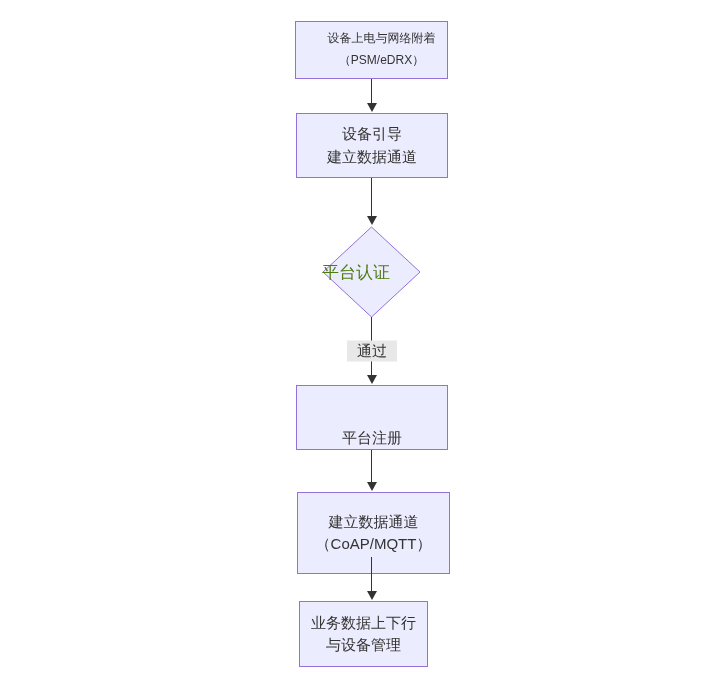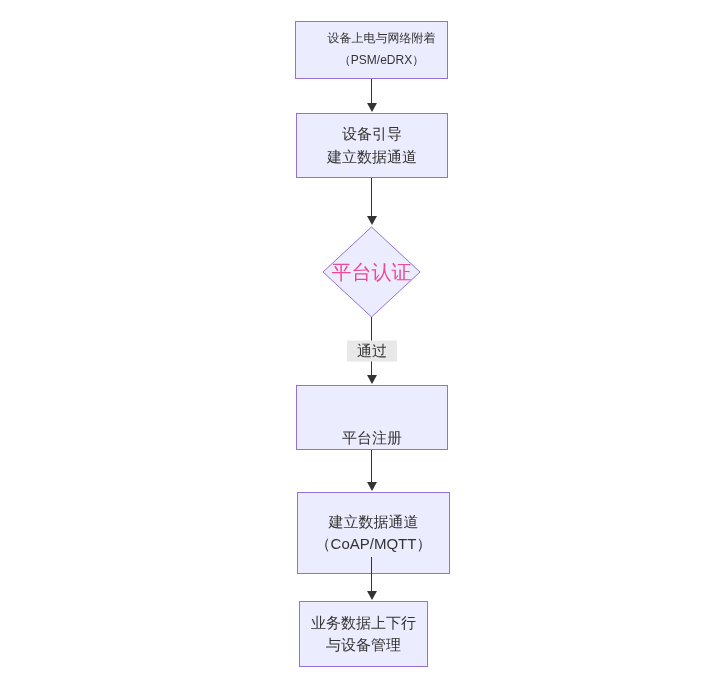--- a/index.html
+++ b/index.html
@@ -55,23 +55,22 @@
     width: 99px;
     height: 92px;
   }
   .diamond-wrap svg { position: absolute; left: 0; top: 0; }
   .diamond-label {
     position: absolute;
     left: 0;
     top: 50%;
     transform: translateY(-50%);
     width: 100%;
-    text-align: center;
-    color: #ec4899;
-    font-size: 20px;
+    color: #4d7c0f;
+    font-size: 17px;
     white-space: nowrap;
   }
   .edge-label {
     position: absolute;
     left: 372px;
     top: 351px;
     transform: translate(-50%, -50%);
     background: #e8e8e8;
     color: #333333;
     font-size: 15px;

